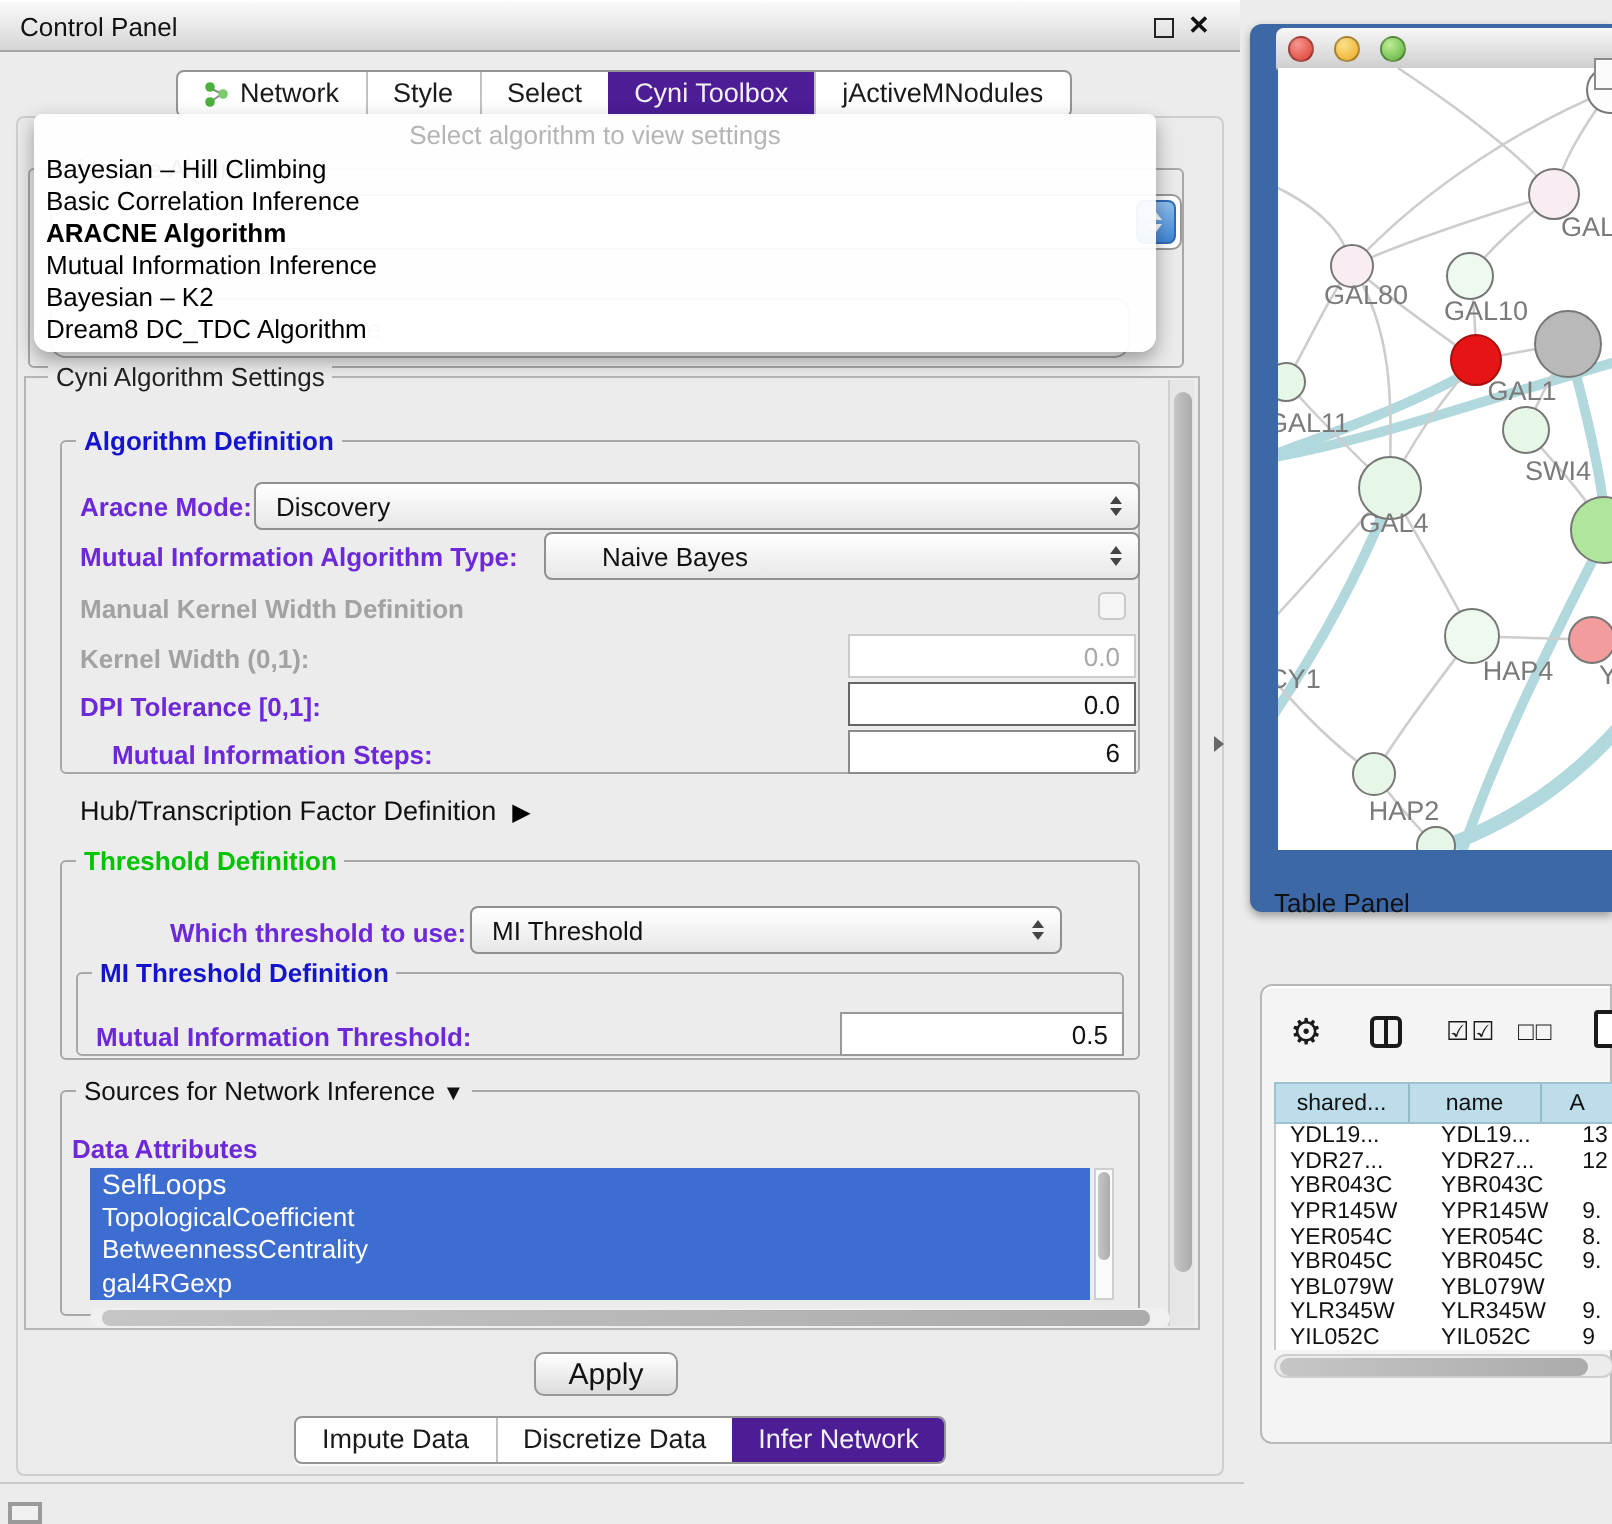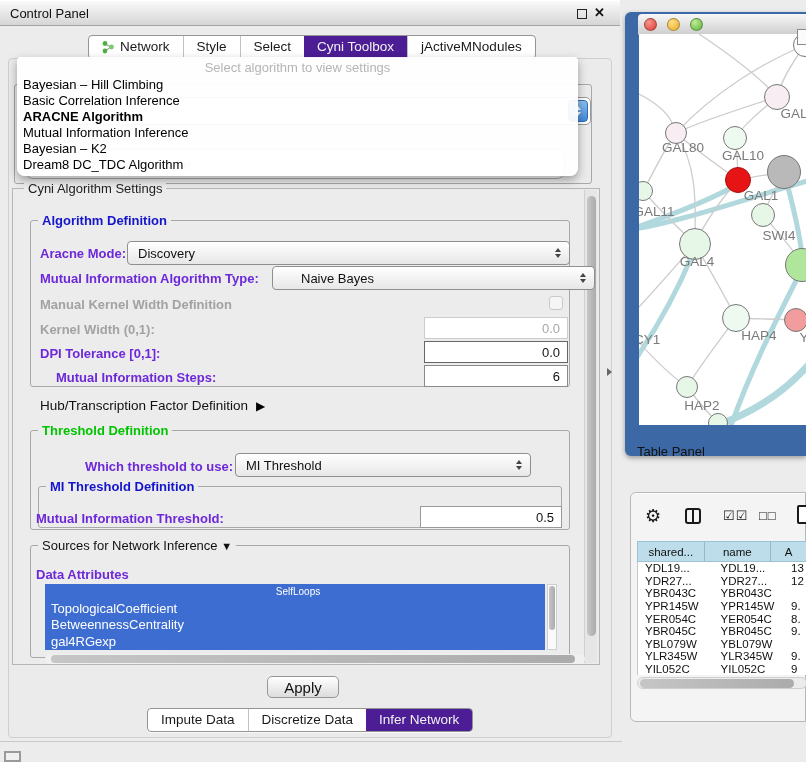--- a/index.html
+++ b/index.html
@@ -110,21 +110,21 @@
 <span class="abs lbl" style="left:40px;top:246px;">Aracne Mode:</span>
 <div class="combo" style="left:127px;top:241px;width:443px;height:24px;">
   <span>Discovery</span>
   <span class="arr">
       <span class="tri-up"></span>
       <span class="tri-dn"></span>
     </span>
 </div>
 
 <span class="abs lbl" style="left:40px;top:271px;">Mutual Information Algorithm Type:</span>
-<div class="combo" style="left:272px;top:266px;width:323px;height:24px;padding-left:28px;">
+<div class="combo" style="left:272px;top:266px;width:298px;height:24px;padding-left:28px;">
   <span>Naive Bayes</span>
   <span class="arr">
       <span class="tri-up"></span>
       <span class="tri-dn"></span>
     </span>
 </div>
 
 <span class="abs lbl-dis" style="left:40px;top:297px;">Manual Kernel Width Definition</span>
 <div class="abs" style="left:549px;top:296px;width:14px;height:14px;background:#f5f5f5;border:1px solid #c9c9c9;border-radius:3px;"></div>
 
@@ -156,35 +156,35 @@
   <span>MI Threshold</span>
   <span class="arr">
       <span class="tri-up"></span>
       <span class="tri-dn"></span>
     </span>
 </div>
 
 <div class="abs group" style="left:38px;top:486px;width:524px;height:42px;"></div>
 <span class="legend" style="left:46px;top:479px;color:#1414cc;z-index:3;">MI Threshold Definition</span>
 
-<span class="abs lbl" style="left:36px;top:511px;">Mutual Information Threshold:</span>
+<span class="abs lbl" style="left:48px;top:511px;">Mutual Information Threshold:</span>
 <div class="field" style="left:420px;top:506px;width:142px;height:22px;border:1px solid #999;color:#111;">
   <span>0.5</span>
 </div>
 
 <div class="abs group" style="left:30px;top:545px;width:540px;height:113px;"></div>
 <span class="legend plain" style="left:38px;top:538px;color:#111;z-index:3;">
   <span>Sources for Network Inference</span>
   <span style="font-size:11px;">▼</span>
 </span>
 
 <span class="abs lbl" style="left:36px;top:567px;">Data Attributes</span>
 
 <div class="abs" style="left:45px;top:584px;width:500px;height:66px;background:#3d6dd0;overflow:hidden;">
-  <div style="height:16.5px;line-height:16.5px;padding-left:6px;font-size:10px;color:#fff;text-align:center;">SelfLoops</div>
+  <div style="height:16.5px;line-height:16.5px;padding-left:6px;font-size:14px;color:#fff;">SelfLoops</div>
   <div style="height:16.5px;line-height:16.5px;padding-left:6px;font-size:13px;color:#fff;">TopologicalCoefficient</div>
   <div style="height:16.5px;line-height:16.5px;padding-left:6px;font-size:13px;color:#fff;">BetweennessCentrality</div>
   <div style="height:16.5px;line-height:16.5px;padding-left:6px;font-size:13px;color:#fff;">gal4RGexp</div>
 </div>
 <div class="abs" style="left:547px;top:584px;width:10px;height:66px;background:#fafafa;border:1px solid #cfcfcf;">
   <div class="scroll-thumb" style="position:absolute;left:1px;top:1px;width:6px;height:44px;"></div>
 </div>
 <div class="abs" style="left:45px;top:654px;width:540px;height:10px;background:#f0f0f0;border-radius:5px;">
   <div class="scroll-thumb" style="position:absolute;left:6px;top:1px;width:524px;height:8px;"></div>
 </div>

